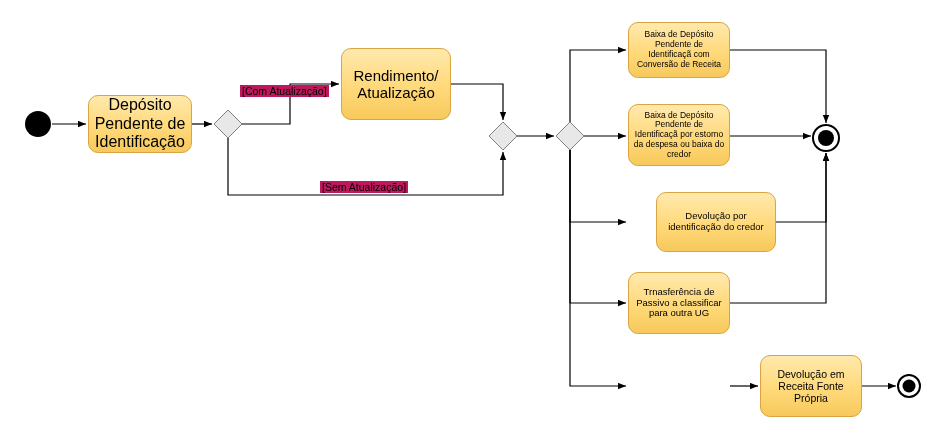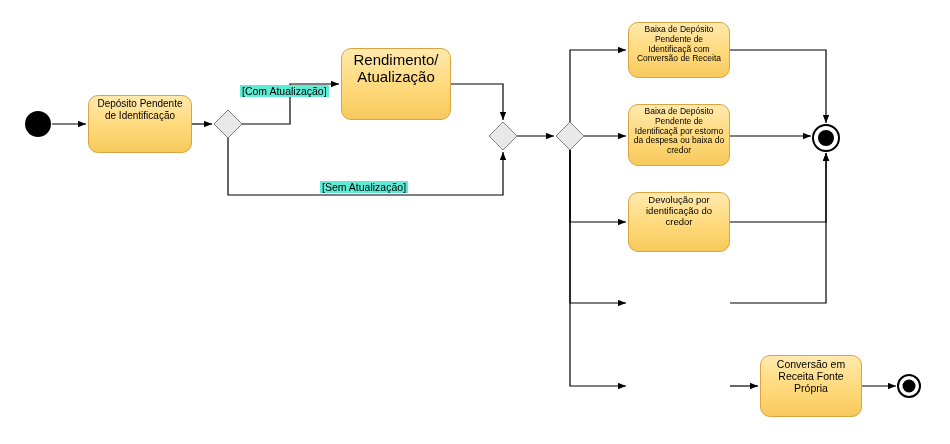--- a/index.html
+++ b/index.html
@@ -24,37 +24,37 @@
     width: 950px;
     height: 444px;
   }
   .node {
     position: absolute;
     box-sizing: border-box;
     border-radius: 10px;
     border: 1px solid #d9a441;
     background: linear-gradient(to bottom, #ffe9ad 0%, #ffd97a 55%, #f7c95c 100%);
     display: flex;
-    align-items: flex-start;
+    align-items: center;
     justify-content: center;
     text-align: center;
     color: #000000;
     line-height: 1.15;
     padding: 2px 4px;
   }
   .node span {
     display: block;
     width: 100%;
   }
   .edge-label {
     position: absolute;
     font-size: 10.5px;
     color: #000000;
     white-space: nowrap;
-    background: #5eead4;
+    background: #be185d;
     padding: 0 2px;
   }
 </style>
 </head>
 <body>
 
 <div id="canvas">
 
   <svg id="edges" viewBox="0 0 950 444">
     <defs>
@@ -110,43 +110,46 @@
     <g>
       <circle cx="826" cy="138" r="13" fill="#ffffff" stroke="#000000" stroke-width="2"></circle>
       <circle cx="826" cy="138" r="8" fill="#000000"></circle>
     </g>
     <g>
       <circle cx="909" cy="386" r="11" fill="#ffffff" stroke="#000000" stroke-width="2"></circle>
       <circle cx="909" cy="386" r="6.5" fill="#000000"></circle>
     </g>
   </svg>
 
-  <div class="node" style="left:88px; top:95px; width:104px; height:58px; font-size:10px;">
+  <div class="node" style="left:88px; top:95px; width:104px; height:58px; font-size:16px;">
     <span>Depósito Pendente de Identificação</span>
   </div>
 
   <div class="node" style="left:341px; top:48px; width:110px; height:72px; font-size:15px;">
     <span>Rendimento/ Atualização</span>
   </div>
 
   <div class="node" style="left:628px; top:22px; width:102px; height:56px; font-size:8.5px;">
     <span>Baixa de Depósito Pendente de Identificaçã com Conversão de Receita</span>
   </div>
 
   <div class="node" style="left:628px; top:104px; width:102px; height:62px; font-size:8.5px;">
     <span>Baixa de Depósito Pendente de Identificaçã por estorno da despesa ou baixa do credor</span>
   </div>
 
-  <div class="node" style="left:628px; top:192px; width:102px; height:60px; font-size:9.5px;">
+  <div class="node" style="left:656px; top:192px; width:120px; height:60px; font-size:9.5px;">
     <span>Devolução por identificação do credor</span>
   </div>
 
+  <div class="node" style="left:628px; top:272px; width:102px; height:62px; font-size:9.5px;">
+    <span>Trnasferência de Passivo a classificar para outra UG</span>
+  </div>
 
 
   <div class="node" style="left:760px; top:355px; width:102px; height:62px; font-size:10.5px;">
-    <span>Conversão em Receita Fonte Própria</span>
+    <span>Devolução em Receita Fonte Própria</span>
   </div>
 
   <div class="edge-label" style="left:240px; top:85px;">[Com Atualização]</div>
 
   <div class="edge-label" style="left:320px; top:181px;">[Sem Atualização]</div>
 
 </div>
 
 </body></html>

